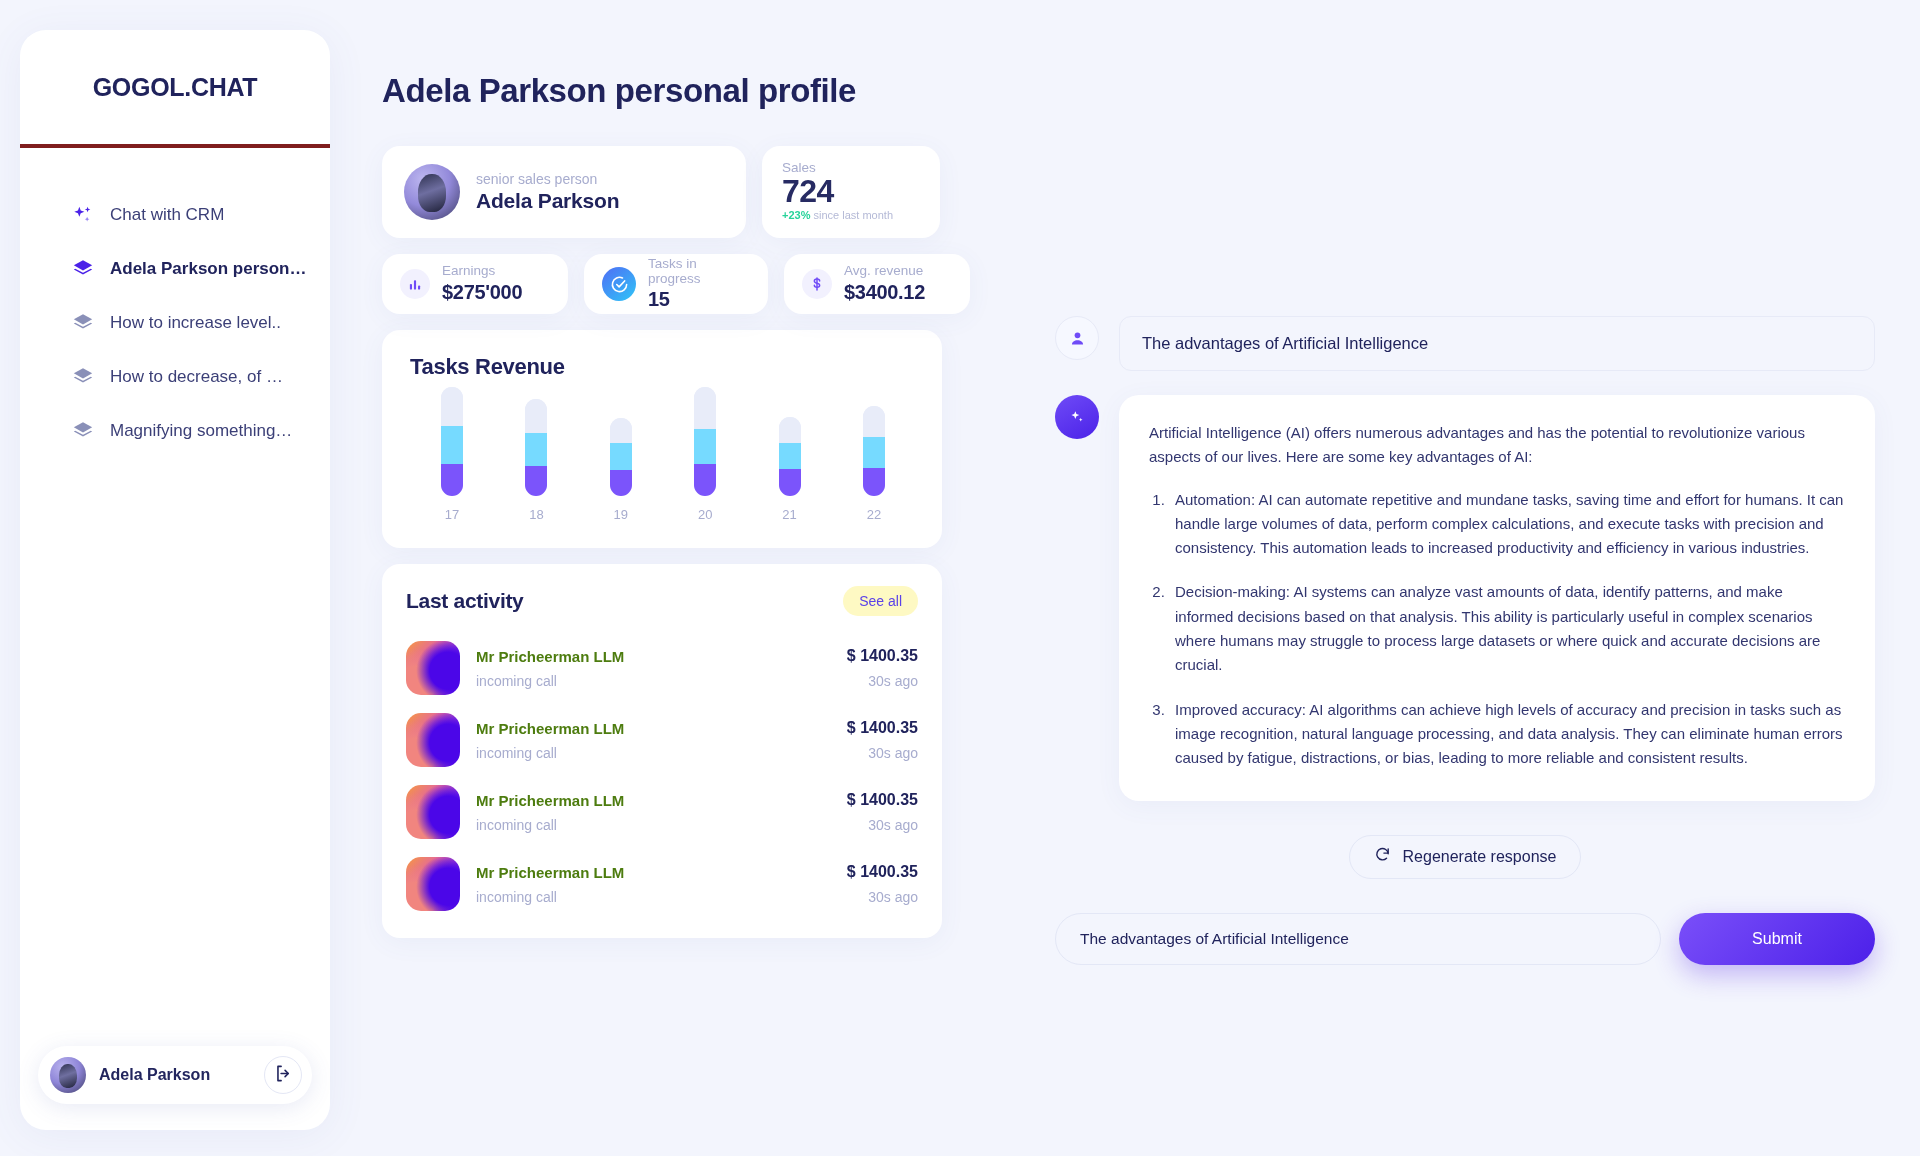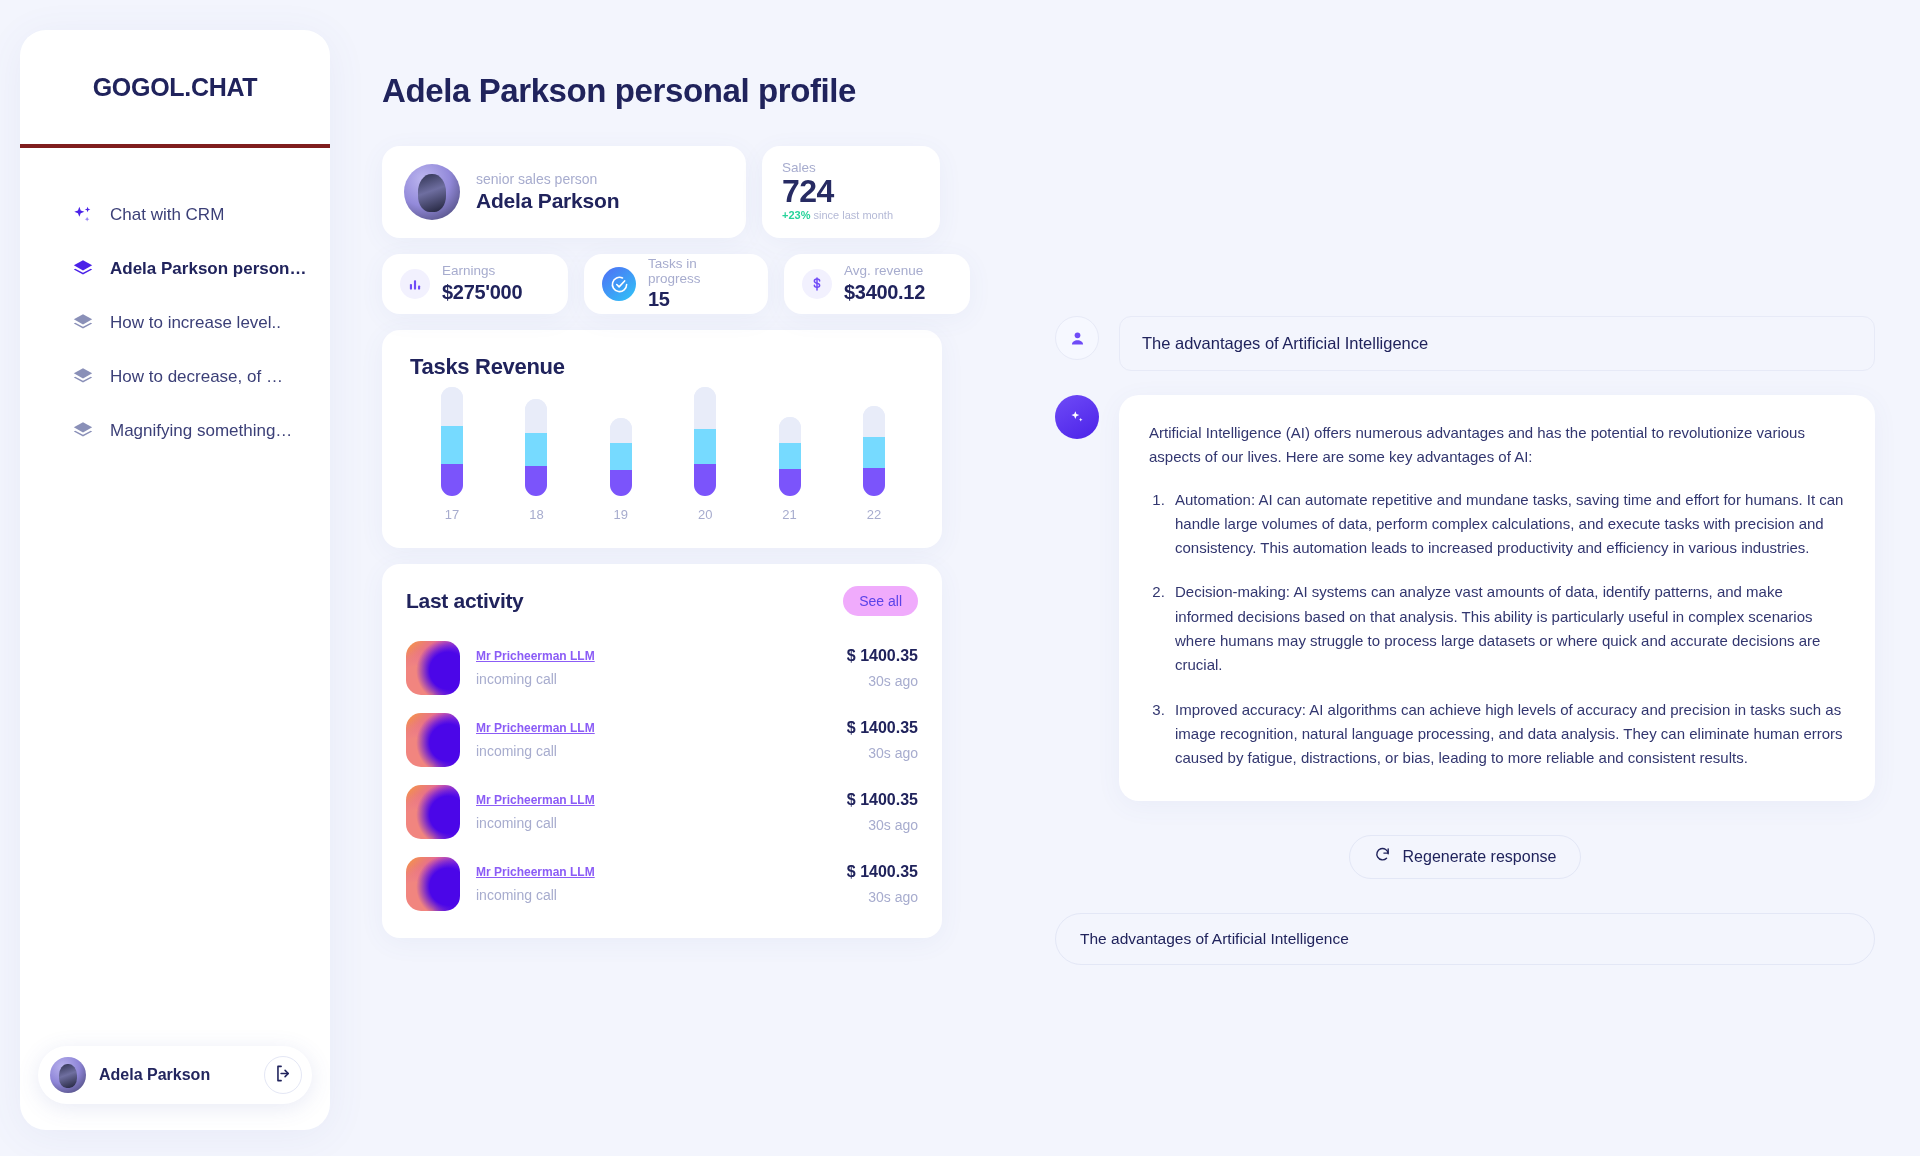--- a/index.html
+++ b/index.html
@@ -117,34 +117,34 @@
     width: 22px; border-radius: 11px; overflow: hidden;
     display:flex; flex-direction: column-reverse; background:#e8ecf9;
   }
   .bar-label { font-size: 13px; color: #a7acce; margin-top: 11px; }
 
   
   .activity-card { width: 560px; padding: 22px 24px 18px 24px; }
   .act-head { display:flex; align-items:center; justify-content: space-between; margin-bottom: 16px; }
   .act-title { font-size: 21px; font-weight: 700; color: #20235c; letter-spacing:-.3px; }
   .see-all {
-    background: #f0abfc; color:#5b42e8; font-size: 14px;
+    background: #fef9c3; color:#5b42e8; font-size: 14px;
     padding: 7px 16px; border-radius: 15px; cursor:pointer; border:none;
     font-family:"Liberation Sans", sans-serif;
   }
   .act-row { display:flex; align-items:center; height: 72px; gap: 16px; }
   .thumb {
     width: 54px; height: 54px; border-radius: 15px; flex:0 0 54px; position:relative; overflow:hidden;
     background:
       radial-gradient(circle at 78% 55%, #4b06e8 0%, #4b06e8 36%, rgba(75,6,232,0) 62%),
       radial-gradient(circle at 18% 82%, #f1857f 0%, #f1857f 30%, rgba(241,133,127,0) 58%),
       linear-gradient(135deg,#f79a3c 0%, #e4699b 32%, #7b2cf0 62%, #5a0fe0 100%);
   }
   .act-mid { flex: 1; }
-  .act-name { font-size: 12px; font-weight: 700; color:#8b5cf6; margin-bottom: 8px; text-decoration: underline; }
+  .act-name { font-size: 15px; font-weight: 700; color:#4d7c0f; margin-bottom: 8px; }
   .act-sub { font-size: 14px; color: #a7acce; }
   .act-right { text-align: right; }
   .act-amt { font-size: 16px; font-weight: 700; color:#20235c; margin-bottom: 8px; }
   .act-time { font-size: 14px; color: #a7acce; }
 
   
   .chat { position: absolute; left: 1055px; top: 16px; width: 820px; }
   .msg-row { display:flex; gap: 20px; align-items: flex-start; }
   .av-user {
     width: 44px; height: 44px; border-radius: 50%; border: 1px solid #e7eaf7;
@@ -477,16 +477,17 @@
             <path d="M20 11a8 8 0 1 0-2.3 6.2"></path>
               <path d="M20 4v6h-6"></path>
           </svg>
         </span>
         <span>Regenerate response</span>
       </button>
     </div>
 
     <div class="compose">
       <input class="compose-input" value="The advantages of Artificial Intelligence" style="">
+      <button class="submit-btn">Submit</button>
     </div>
   </section>
 
 </div>
 
 </body></html>

